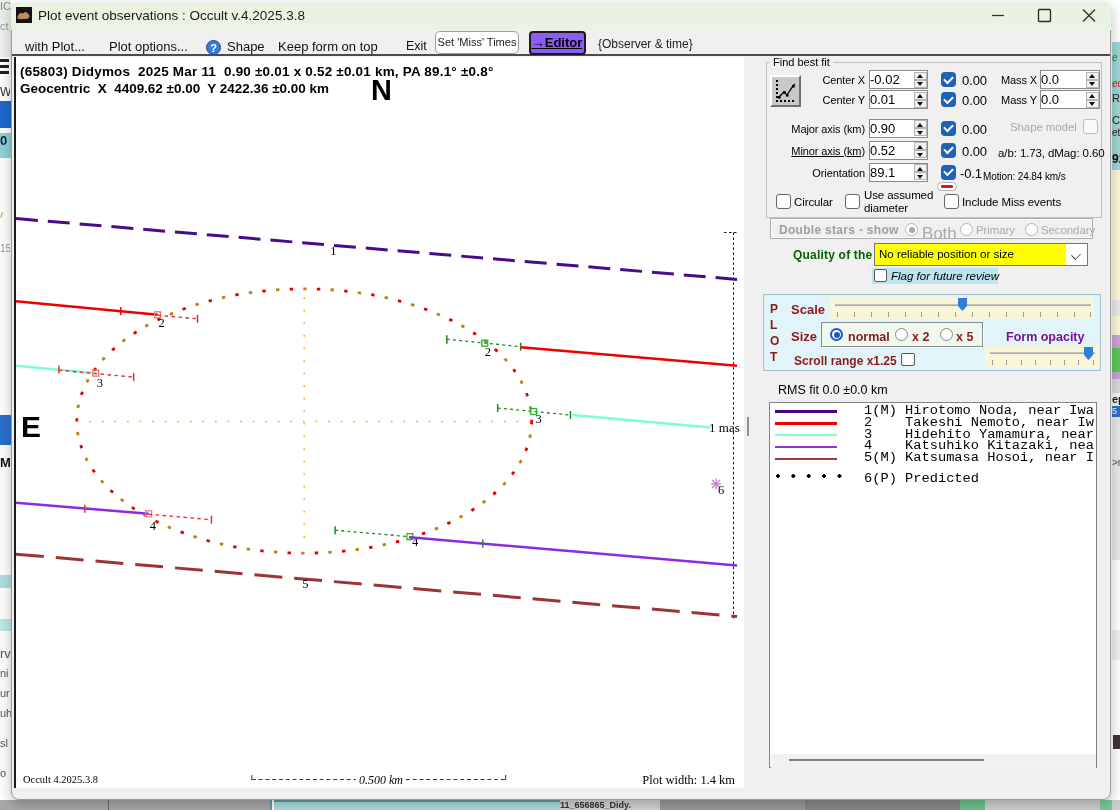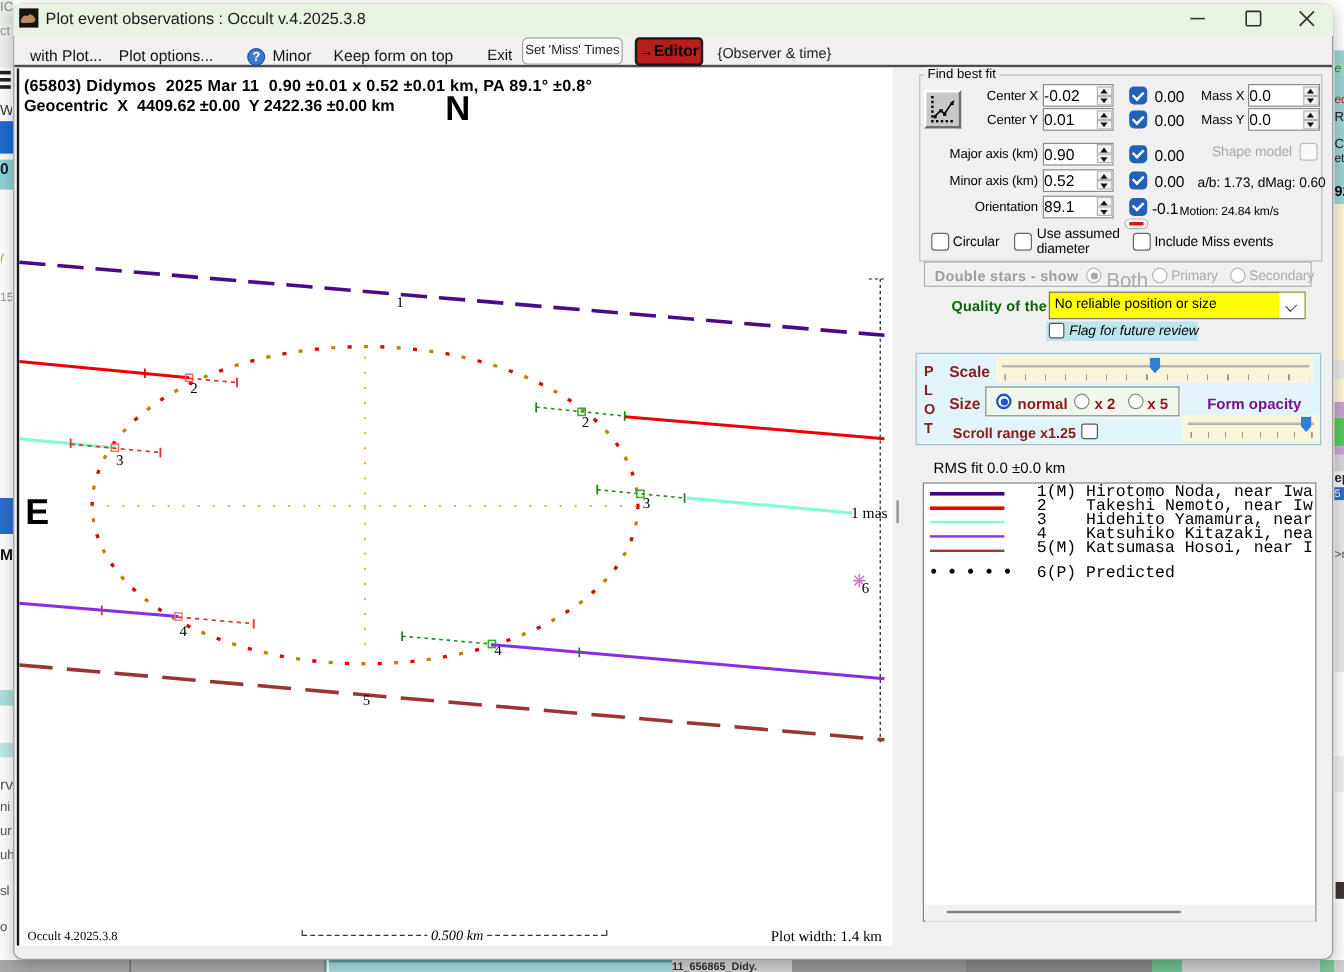--- a/index.html
+++ b/index.html
@@ -115,27 +115,27 @@
   </svg>
 </div>
 <div class="abs" style="left:38px;top:8px;font-size:13.5px;color:#1a1a1a;">Plot event observations : Occult v.4.2025.3.8</div>
 <svg class="abs" style="left:980px;top:0px;" width="130" height="30" viewBox="0 0 130 30">
   <line x1="12" y1="15.5" x2="24" y2="15.5" stroke="#333" stroke-width="1.3"></line>
   <rect x="58.5" y="9.5" width="12" height="12" rx="1" fill="none" stroke="#2a2a2a" stroke-width="1.3"></rect>
   <path d="M103 9.5 L115 21.5 M115 9.5 L103 21.5" stroke="#333" stroke-width="1.4"></path>
 </svg>
 
 <div class="mi" style="left:25px;">with Plot...</div>
-<div class="mi" style="left:99px;">Plot options...</div>
+<div class="mi" style="left:109px;">Plot options...</div>
 <div class="abs" style="left:206px;top:40px;width:15px;height:15px;border-radius:50%;background:#3a7bd5;border:1px solid #1d4fa0;color:#fff;font-size:11px;font-weight:bold;text-align:center;line-height:14px;">?</div>
-<div class="mi" style="left:227px;">Minor</div>
+<div class="mi" style="left:227px;">Shape</div>
 <div class="mi" style="left:278px;">Keep form on top</div>
 <div class="mi" style="left:406px;font-size:12.5px;">Exit</div>
 <div class="abs" style="left:435px;top:31px;width:84px;height:23px;background:#fdfdfd;border:1px solid #a0a0a0;border-radius:5px;font-size:11px;text-align:center;line-height:21px;color:#222;">Set 'Miss' Times</div>
-<div class="abs" style="left:528.5px;top:30.5px;width:57px;height:24px;background:#b91c1c;border:2px solid #1a1a1a;border-radius:4px;font-size:13px;font-weight:bold;text-align:center;line-height:20px;color:#000;">→Editor</div>
+<div class="abs" style="left:528.5px;top:30.5px;width:57px;height:24px;background:#8b5cf6;border:2px solid #1a1a1a;border-radius:4px;font-size:13px;font-weight:bold;text-align:center;line-height:20px;color:#000;text-decoration:underline;">→Editor</div>
 <div class="abs" style="left:598px;top:37px;font-size:12px;color:#222;">{Observer &amp; time}</div>
 
 <svg id="plotsvg" width="730" height="731" viewBox="0 0 730 731" style="background:#fff;border-left:2px solid #1b1b1b;">
 
   <text x="4" y="18" font-size="13.5" font-weight="bold" letter-spacing="0.22" font-family="Liberation Sans">(65803) Didymos&nbsp; 2025 Mar 11&nbsp;  0.90 ±0.01 x 0.52 ±0.01 km, PA 89.1° ±0.8°</text>
   <text x="4" y="35" font-size="13.5" font-weight="bold" font-family="Liberation Sans">Geocentric&nbsp; X&nbsp; 4409.62 ±0.00&nbsp; Y 2422.36 ±0.00 km</text>
   <text x="356" y="42" font-size="29" font-weight="bold" font-family="Liberation Sans">N</text>
   <text x="5" y="380" font-size="30" font-weight="bold" font-family="Liberation Sans">E</text>
 
   <ellipse cx="289" cy="364" rx="228" ry="132.5" fill="none" stroke="#e00000" stroke-width="2.8" stroke-dasharray="3.4 24"></ellipse>
@@ -230,21 +230,21 @@
         <rect x="6" y="19" width="2.6" height="2.6"></rect>
         <rect x="11" y="14" width="2.6" height="2.6"></rect>
         <rect x="14" y="17" width="2.6" height="2.6"></rect>
         <rect x="20" y="8" width="2.6" height="2.6"></rect>
       </g>
  </svg>
 </div>
 <div class="rlbl" style="left:765px;top:74px;width:100px;">Center X</div>
 <div class="rlbl" style="left:765px;top:94px;width:100px;">Center Y</div>
 <div class="rlbl" style="left:765px;top:122.5px;width:100px;">Major axis (km)</div>
-<div class="rlbl" style="left:765px;top:144.5px;width:100px;">Minor axis (km)</div>
+<div class="rlbl" style="left:765px;top:144.5px;width:100px;text-decoration:underline;">Minor axis (km)</div>
 <div class="rlbl" style="left:765px;top:166.5px;width:100px;">Orientation</div>
 <div class="spin" style="left:869px;top:70px;">-0.02<span class="tri-u"></span><span class="tri-d"></span></div>
 <div class="spin" style="left:869px;top:90px;">0.01<span class="tri-u"></span><span class="tri-d"></span></div>
 <div class="spin" style="left:869px;top:118.5px;">0.90<span class="tri-u"></span><span class="tri-d"></span></div>
 <div class="spin" style="left:869px;top:140.5px;">0.52<span class="tri-u"></span><span class="tri-d"></span></div>
 <div class="spin" style="left:869px;top:162.5px;">89.1<span class="tri-u"></span><span class="tri-d"></span></div>
 <div class="cb" style="left:941px;top:72px;"></div>
 <div class="cb" style="left:941px;top:92px;"></div>
 <div class="cb" style="left:941px;top:120.5px;"></div>
 <div class="cb" style="left:941px;top:142.5px;"></div>

